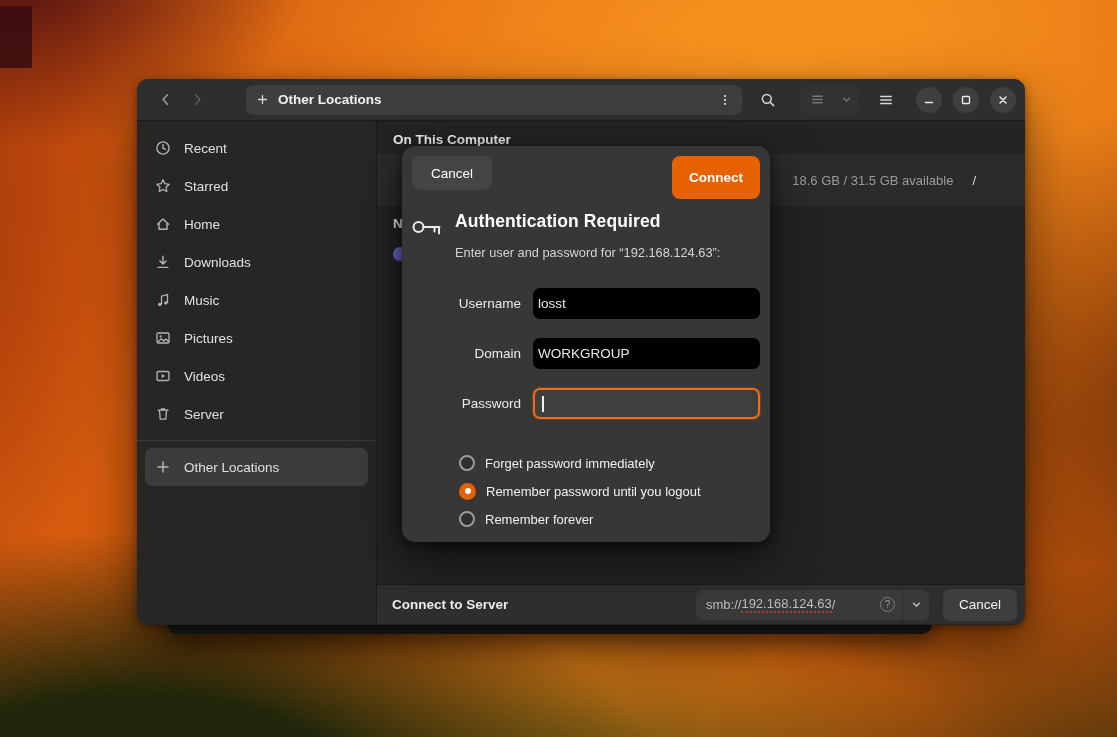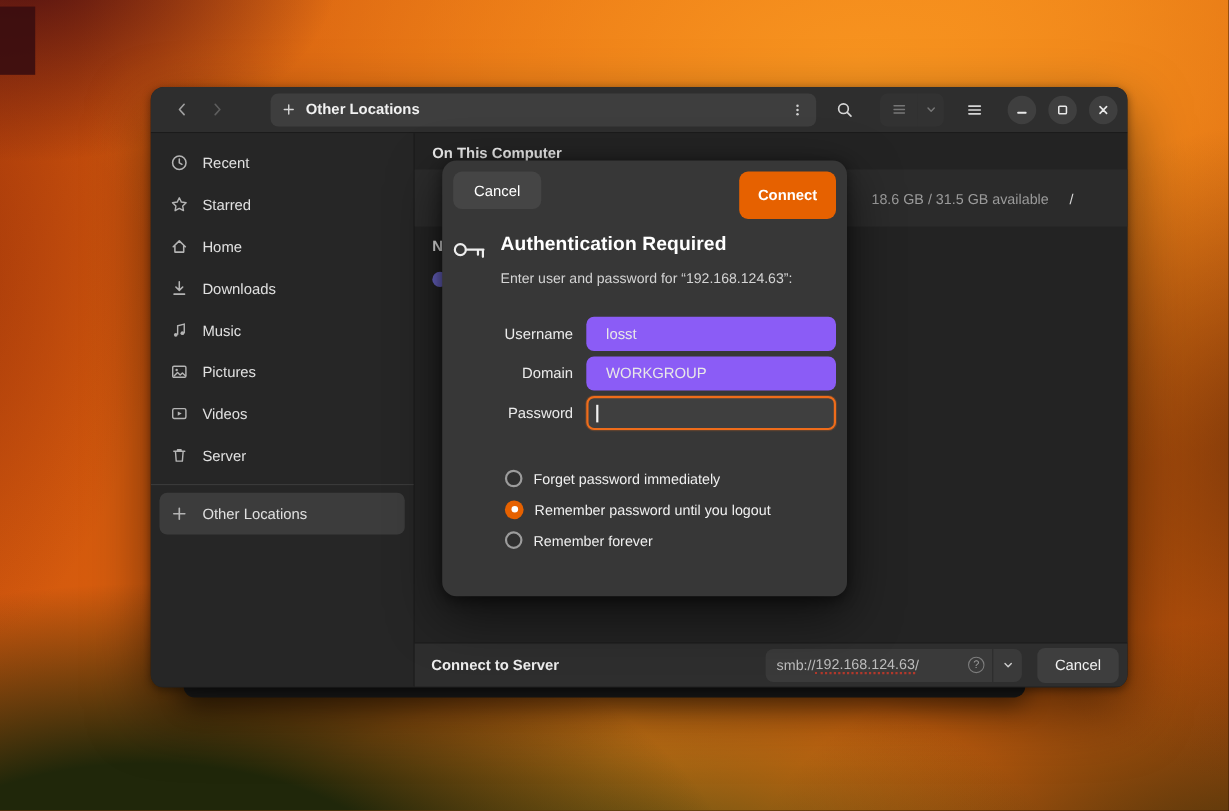--- a/index.html
+++ b/index.html
@@ -98,25 +98,25 @@
     box-shadow:0 16px 46px rgba(0,0,0,.6), 0 3px 12px rgba(0,0,0,.45); }
   .dlg-header { display:flex; justify-content:space-between; padding:10px; }
   .dlg-cancel { height:34px; padding:0 19px; background:#454545; color:#fff; border:none;
     border-radius:8px; font-size:13.5px; }
   .dlg-connect { height:43px; padding:0 17px; background:var(--accent,#e66100); color:#fff;
     font-weight:700; border:none; border-radius:8px; font-size:13.5px; }
   .dlg-title-row { display:flex; padding:2px 14px 0 8px; }
   .key-icon { width:32px; flex:0 0 32px; margin:4px 13px 0 0; color:#ededed; }
   .dlg-title { font-size:17.5px; font-weight:700; color:#fff; letter-spacing:.1px; }
   .dlg-subtitle { margin-top:13px; font-size:12.8px; color:#d4d4d4; }
-  .dlg-form { margin-top:28px; display:flex; flex-direction:column; gap:5px; }
+  .dlg-form { margin-top:28px; display:flex; flex-direction:column; gap:19px; }
   .form-row { display:flex; align-items:center; }
   .form-row label { flex:0 0 119px; width:119px; text-align:right; font-size:13.5px; color:#eaeaea; }
-  .entry-field { margin-left:12px; width:227px; height:31px; background:#8b5cf6; border-radius:7px;
-    display:flex; align-items:center; padding:0 18px; font-size:13.5px; color:#e8e8e8; }
+  .entry-field { margin-left:12px; width:227px; height:31px; background:#000000; border-radius:7px;
+    display:flex; align-items:center; padding:0 5px; font-size:13.5px; color:#e8e8e8; }
   .entry-field.focused { background:#3f3f3f; border:2px solid #ef6c1a; padding:0 7px;
     box-shadow:0 0 0 1px rgba(239,108,26,.22); }
   .caret { width:1.5px; height:16px; background:#f2f2f2; }
   .dlg-radios { margin-top:30px; padding-left:57px; }
   .radio-row { height:28px; display:flex; align-items:center; gap:10px; }
   .radio { width:16px; height:16px; border-radius:50%; border:2px solid #9c9c9c; background:#2f2f2f;
     flex:0 0 auto; position:relative; }
   .radio.checked { border:none; width:17px; height:17px; background:var(--accent,#e66100); }
   .radio.checked::after { content:""; position:absolute; inset:0; margin:auto; width:6px; height:6px;
     border-radius:50%; background:#fff; }

